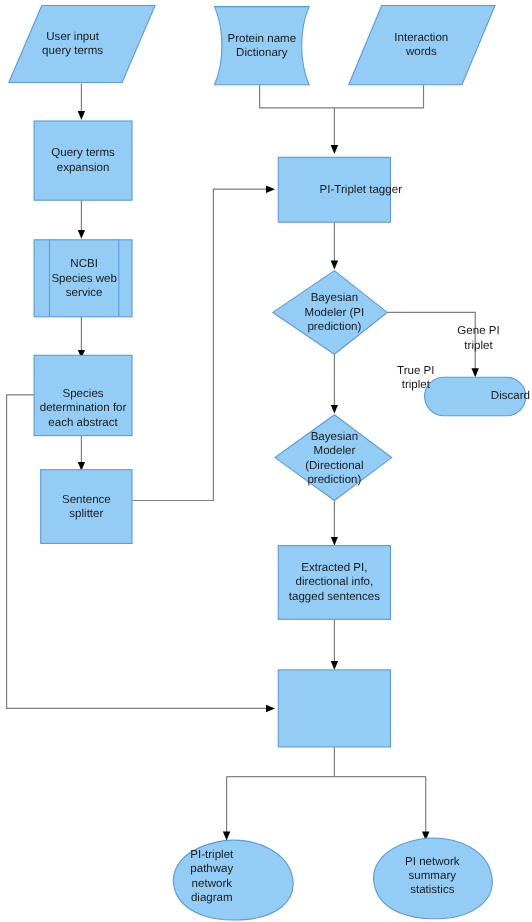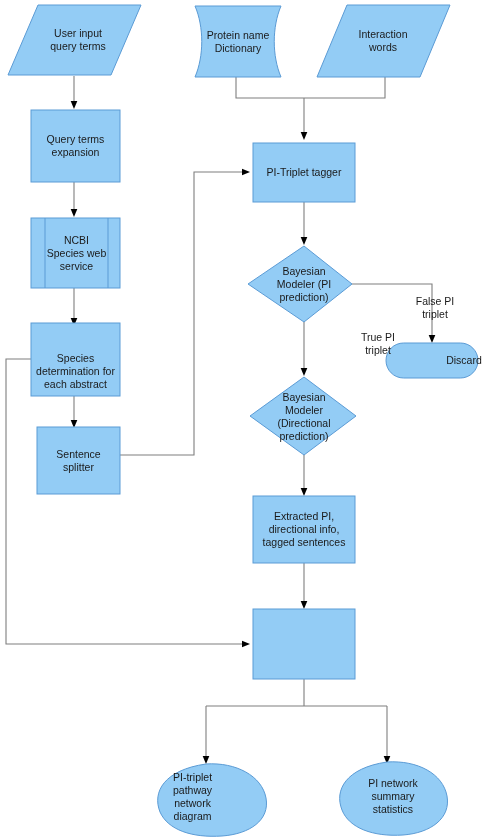--- a/index.html
+++ b/index.html
@@ -145,21 +145,21 @@
       <rect class="node-shape" x="253" y="609" width="102" height="70"></rect>
 
       <path class="node-shape" d="M206,764 C236,762 262,776 266,798 C270,820 250,834 222,836
                C192,838 168,830 160,812 C152,792 164,770 206,764 Z"></path>
 
       <path class="node-shape" d="M387,762 C418,760 443,774 447,796 C451,818 431,833 403,835
                C373,837 349,828 342,810 C334,790 346,768 387,762 Z"></path>
     </g>
   </svg>
 
-  <div class="node-label" style="left:28px; top:18px; width:100px; height:44px;">User input
+  <div class="node-label" style="left:16px; top:18px; width:100px; height:44px;">User input
 query terms</div>
 
   <div class="node-label" style="left:193px; top:20px; width:90px; height:44px;">Protein name
 Dictionary</div>
 
   <div class="node-label" style="left:333px; top:19px; width:100px; height:44px;">Interaction
 words</div>
 
   <div class="node-label" style="left:31px; top:124px; width:89px; height:44px;">Query terms
 expansion</div>
@@ -168,21 +168,21 @@
 Species web
 service</div>
 
   <div class="node-label" style="left:29px; top:333px; width:93px; height:53px;margin-top:12px;">Species
 determination for
 each abstract</div>
 
   <div class="node-label" style="left:37px; top:438px; width:83px; height:45px;">Sentence
 splitter</div>
 
-  <div class="node-label" style="left:253px; top:155px; width:102px; height:35px;">PI-Triplet tagger</div>
+  <div class="node-label" style="left:253px; top:155px; width:102px; height:35px;padding-left:24px;">PI-Triplet tagger</div>
 
   <div class="node-label" style="left:258px; top:263px; width:92px; height:42px;">Bayesian
 Modeler (PI
 prediction)</div>
 
   <div class="node-label" style="left:386px; top:348px; width:92px; height:25px;padding-left:32px;">Discard</div>
 
   <div class="node-label" style="left:259px; top:389px; width:90px; height:55px;">Bayesian
 Modeler
 (Directional
@@ -195,19 +195,19 @@
 
   <div class="node-label" style="left:173px; top:767px; width:84px; height:60px; justify-content:flex-start;">PI-triplet
 pathway
 network
 diagram</div>
 
   <div class="node-label" style="left:348px; top:771px; width:90px; height:50px;">PI network
 summary
 statistics</div>
 
-  <div class="edge-label" style="left:404px; top:295px; width:62px;">False PI
+  <div class="edge-label" style="left:404px; top:295px; width:62px;">Gene PI
 triplet</div>
 
   <div class="edge-label" style="left:305px; top:331px; width:58px;margin-left:44px;">True PI
 triplet</div>
 
 </div>
 
 </body></html>

